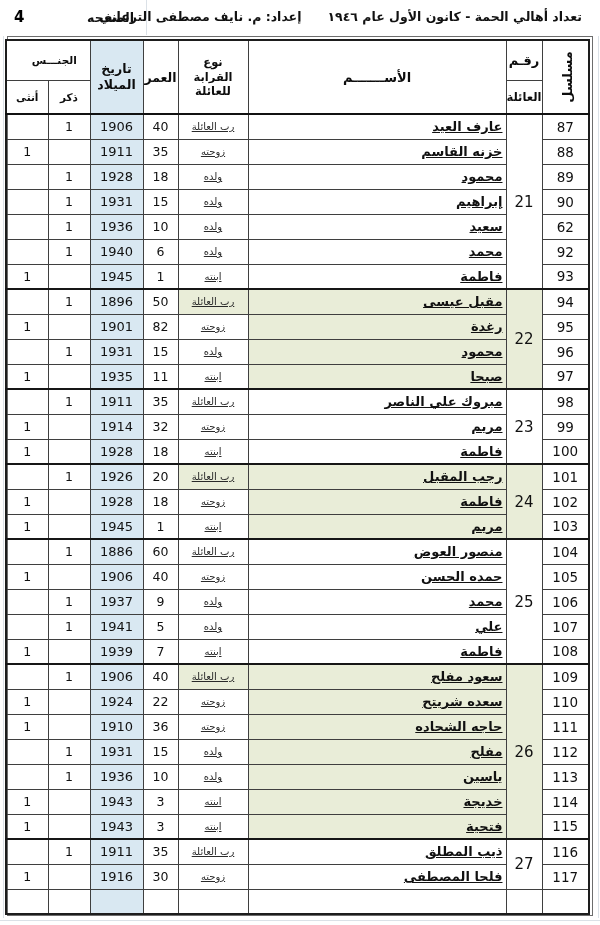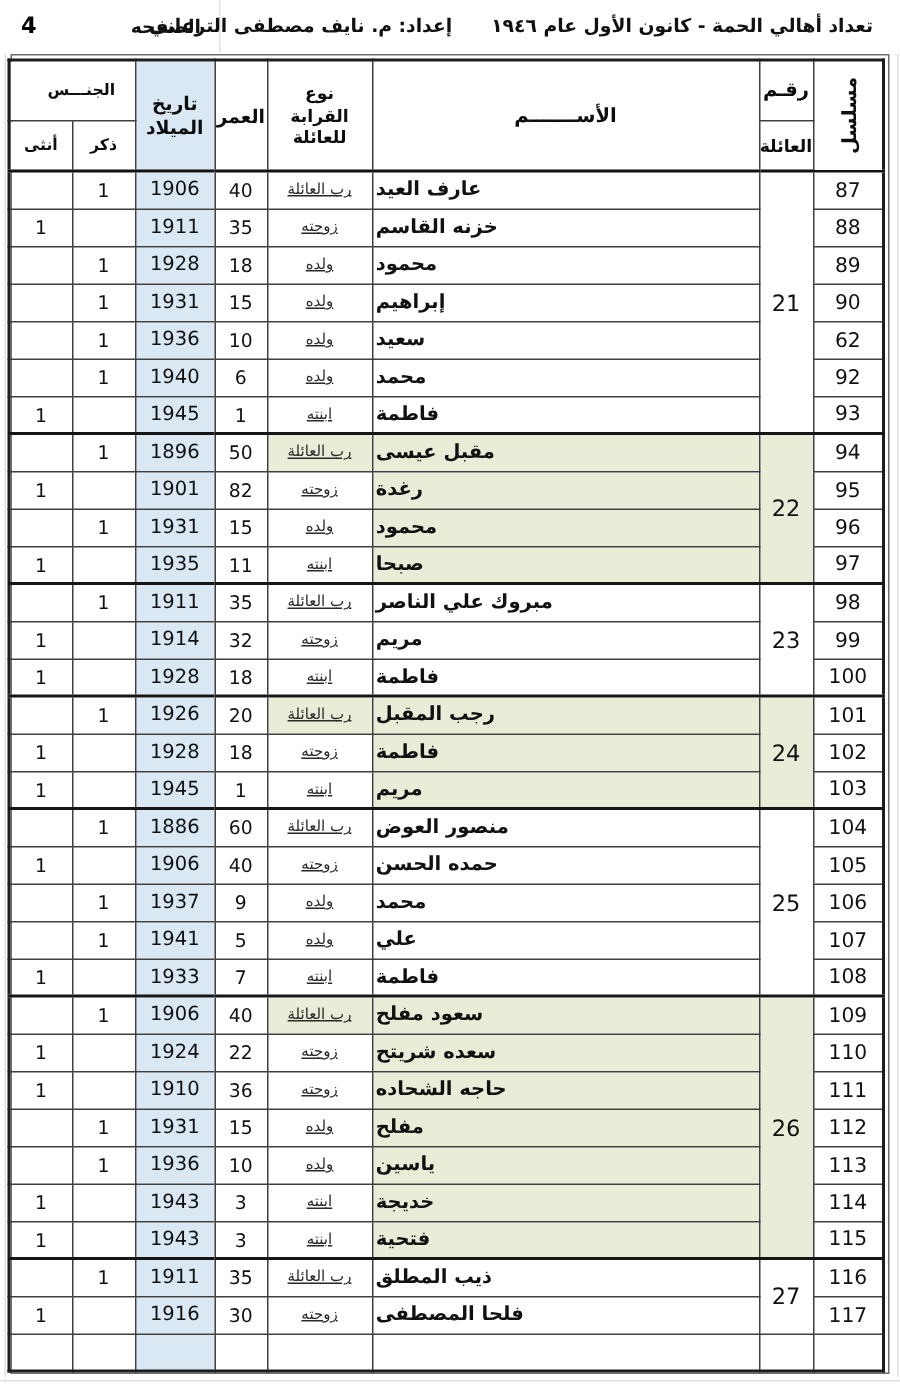--- a/index.html
+++ b/index.html
@@ -42,21 +42,21 @@
   th.age-h { font-size:12.5px; }
   th.date-h { font-size:12.5px; white-space:pre-line; line-height:1.3; background:var(--date-fill); }
   th.gender-h { font-size:10.5px;padding-left:12px; }
   th.sex-h { font-size:10.5px; }
 
   tbody tr { height:25px; }
   tbody td { font-size:13px; color:#111; text-align:center; vertical-align:middle;
              border-top:1px solid #8a8a8a; }
   tbody tr.fam-start td { border-top:2px solid #161616; }
   tbody tr:first-child td { border-top:2px solid #111; }
-  td.c-name { text-align:left; padding:0 3px 0 2px; font-weight:bold; font-size:13px; }
+  td.c-name { text-align:right; padding:0 3px 0 2px; font-weight:bold; font-size:13px;text-decoration:underline; }
   td.c-rel  { font-size:10px; color:#2a2a2a;text-decoration:underline; }
   td.c-family { font-size:15px; }
   td.c-serial { font-size:13.5px; }
   td.c-date { background:var(--date-fill); }
   td.c-age, td.c-sex { font-size:12.5px; }
   .shaded { background:var(--family-fill); }
 </style>
 </head>
 <body>
 
@@ -303,21 +303,21 @@
             <td class="c-age">5</td>
             <td class="c-date">1941</td>
             <td class="c-sex">1</td>
             <td class="c-sex"></td>
           </tr>
           <tr class="data">
             <td class="c-serial">108</td>
             <td class="c-name">فاطمة</td>
             <td class="c-rel">ابنته</td>
             <td class="c-age">7</td>
-            <td class="c-date">1933</td>
+            <td class="c-date">1939</td>
             <td class="c-sex"></td>
             <td class="c-sex">1</td>
           </tr>
           <tr class="data fam-start">
             <td class="c-serial">109</td>
             <td class="c-family shaded" rowspan="7">26</td>
             <td class="c-name shaded">سعود مفلح</td>
             <td class="c-rel shaded">رب العائلة</td>
             <td class="c-age">40</td>
             <td class="c-date">1906</td>

